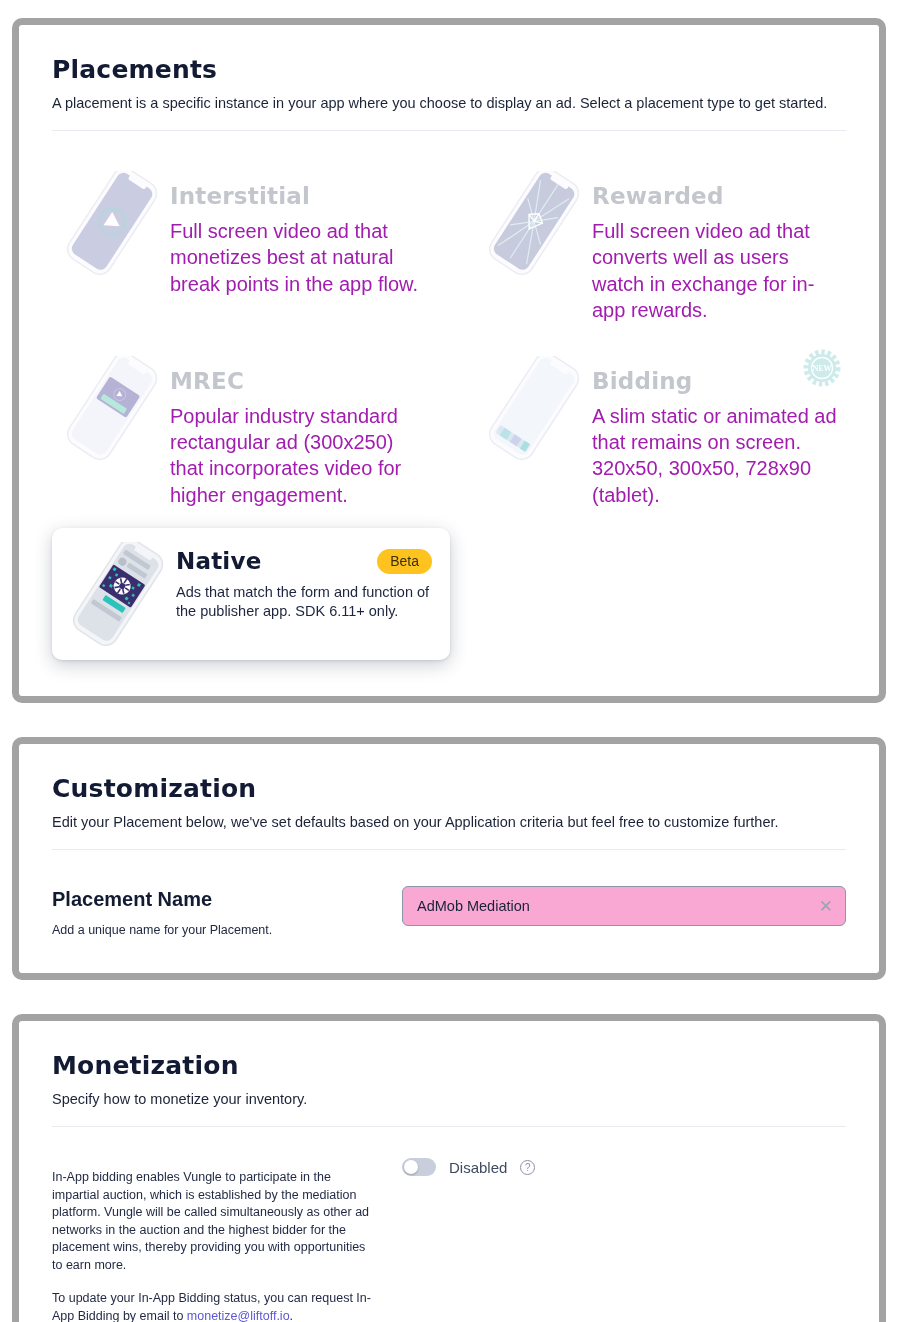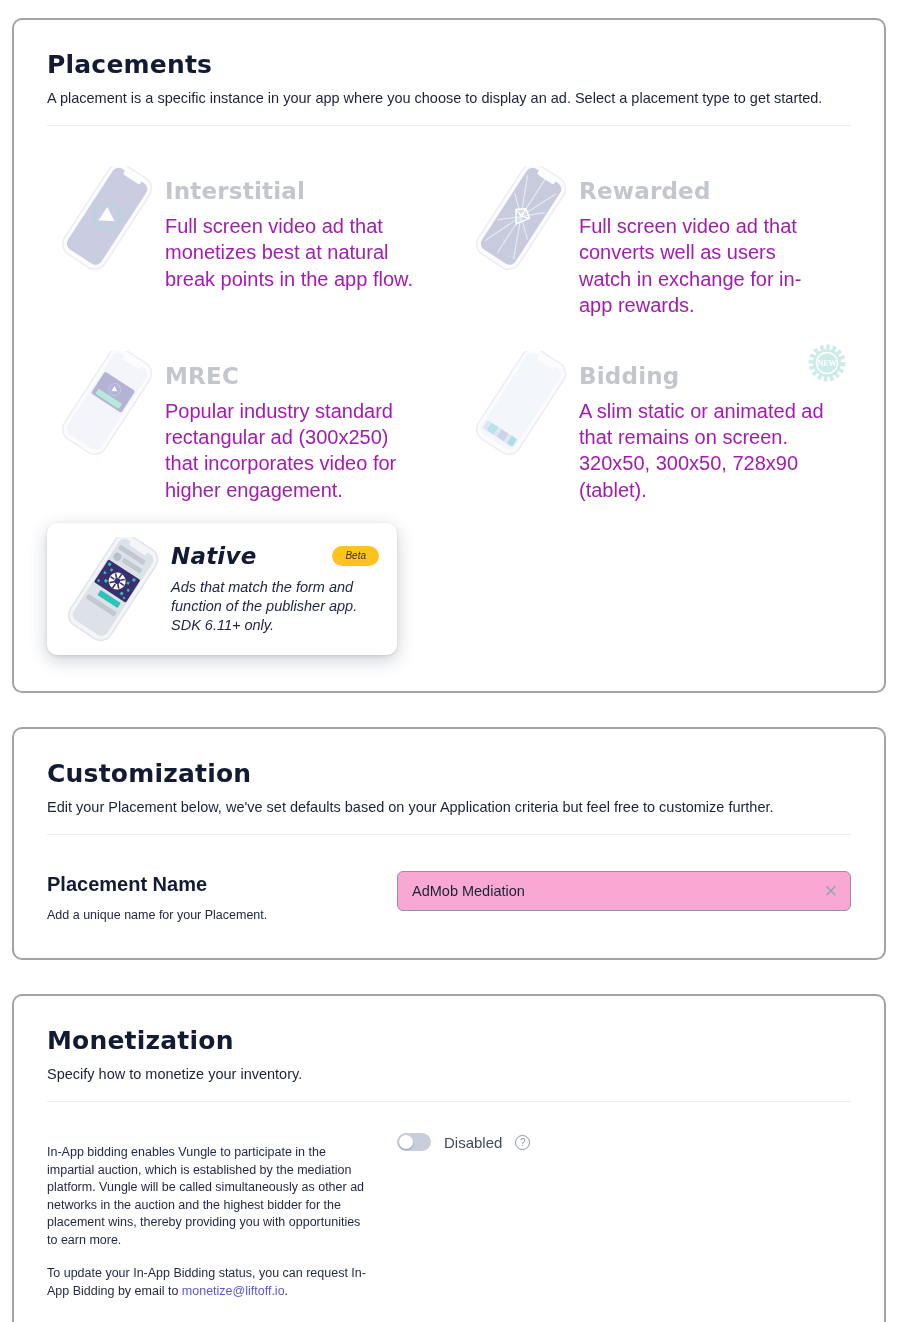--- a/index.html
+++ b/index.html
@@ -5,21 +5,21 @@
   * { margin:0; padding:0; box-sizing:border-box; }
   html,body { background:#ffffff; }
   body {
     width:898px; min-height:1322px; margin:0 auto;
     font-family:"Liberation Sans", sans-serif;
     color:#1a2238;
   }
   .card {
     margin:0 12px 34px 12px;
     background:#fff;
-    border:2px solid #a3a3a3;
+    border:7px solid #a3a3a3;
     border-radius:10px;
     padding:30px 33px 36px 33px;
   }
   .card:first-of-type { margin-top:18px; }
   .card-title {
     font-size:25px; font-weight:800; color:#121b33; letter-spacing:.2px;
     font-family:"DejaVu Sans", sans-serif;
   }
   .card-sub { font-size:14.5px; color:#1b2338; margin-top:11px; }
   .divider { border:none; border-top:1px solid #e8ebf0; margin-top:19px; }
@@ -32,28 +32,28 @@
   .option-title {
     font-size:23px; font-weight:800; color:#c3c6cd; letter-spacing:.2px;
     font-family:"DejaVu Sans", sans-serif;
   }
   .option-desc { font-size:20px; line-height:1.32; color:#a21caf; margin-top:9px; max-width:252px; }
 
   .option.selected {
     background:#fff; border-radius:10px;
     box-shadow:0 5px 18px rgba(25,35,65,.22), 0 1px 3px rgba(25,35,65,.12);
     padding:14px 18px 14px 6px; margin-top:4px;
-    width:350px; min-height:114px;font-style:italic;
+    width:398px; min-height:114px;
   }
   .option.selected .option-text { padding-top:6px; width:100%; }
   .option.selected .option-title { color:#121b33; }
   .option.selected .option-desc { color:#1d2540; font-size:14.5px; max-width:258px; }
   .title-row { display:flex; align-items:center; justify-content:space-between; }
   .beta-badge {
-    background:#ffc31f; color:#3a310c; font-size:10px; font-weight:400;
+    background:#ffc31f; color:#3a310c; font-size:14px; font-weight:400;
     padding:4px 13px; border-radius:13px; line-height:1.2;
   }
   .new-seal { position:absolute; right:2px; top:6px; width:44px; height:44px; }
 
   
   .field-row { display:flex; align-items:flex-start; margin-top:36px; }
   .field-left { width:350px; flex:none; padding-top:2px; }
   .field-label { font-size:20px; font-weight:700; color:#121b33; }
   .field-help { font-size:12.5px; color:#222a42; margin-top:12px; }
   .input-wrap { position:relative; flex:1; }

